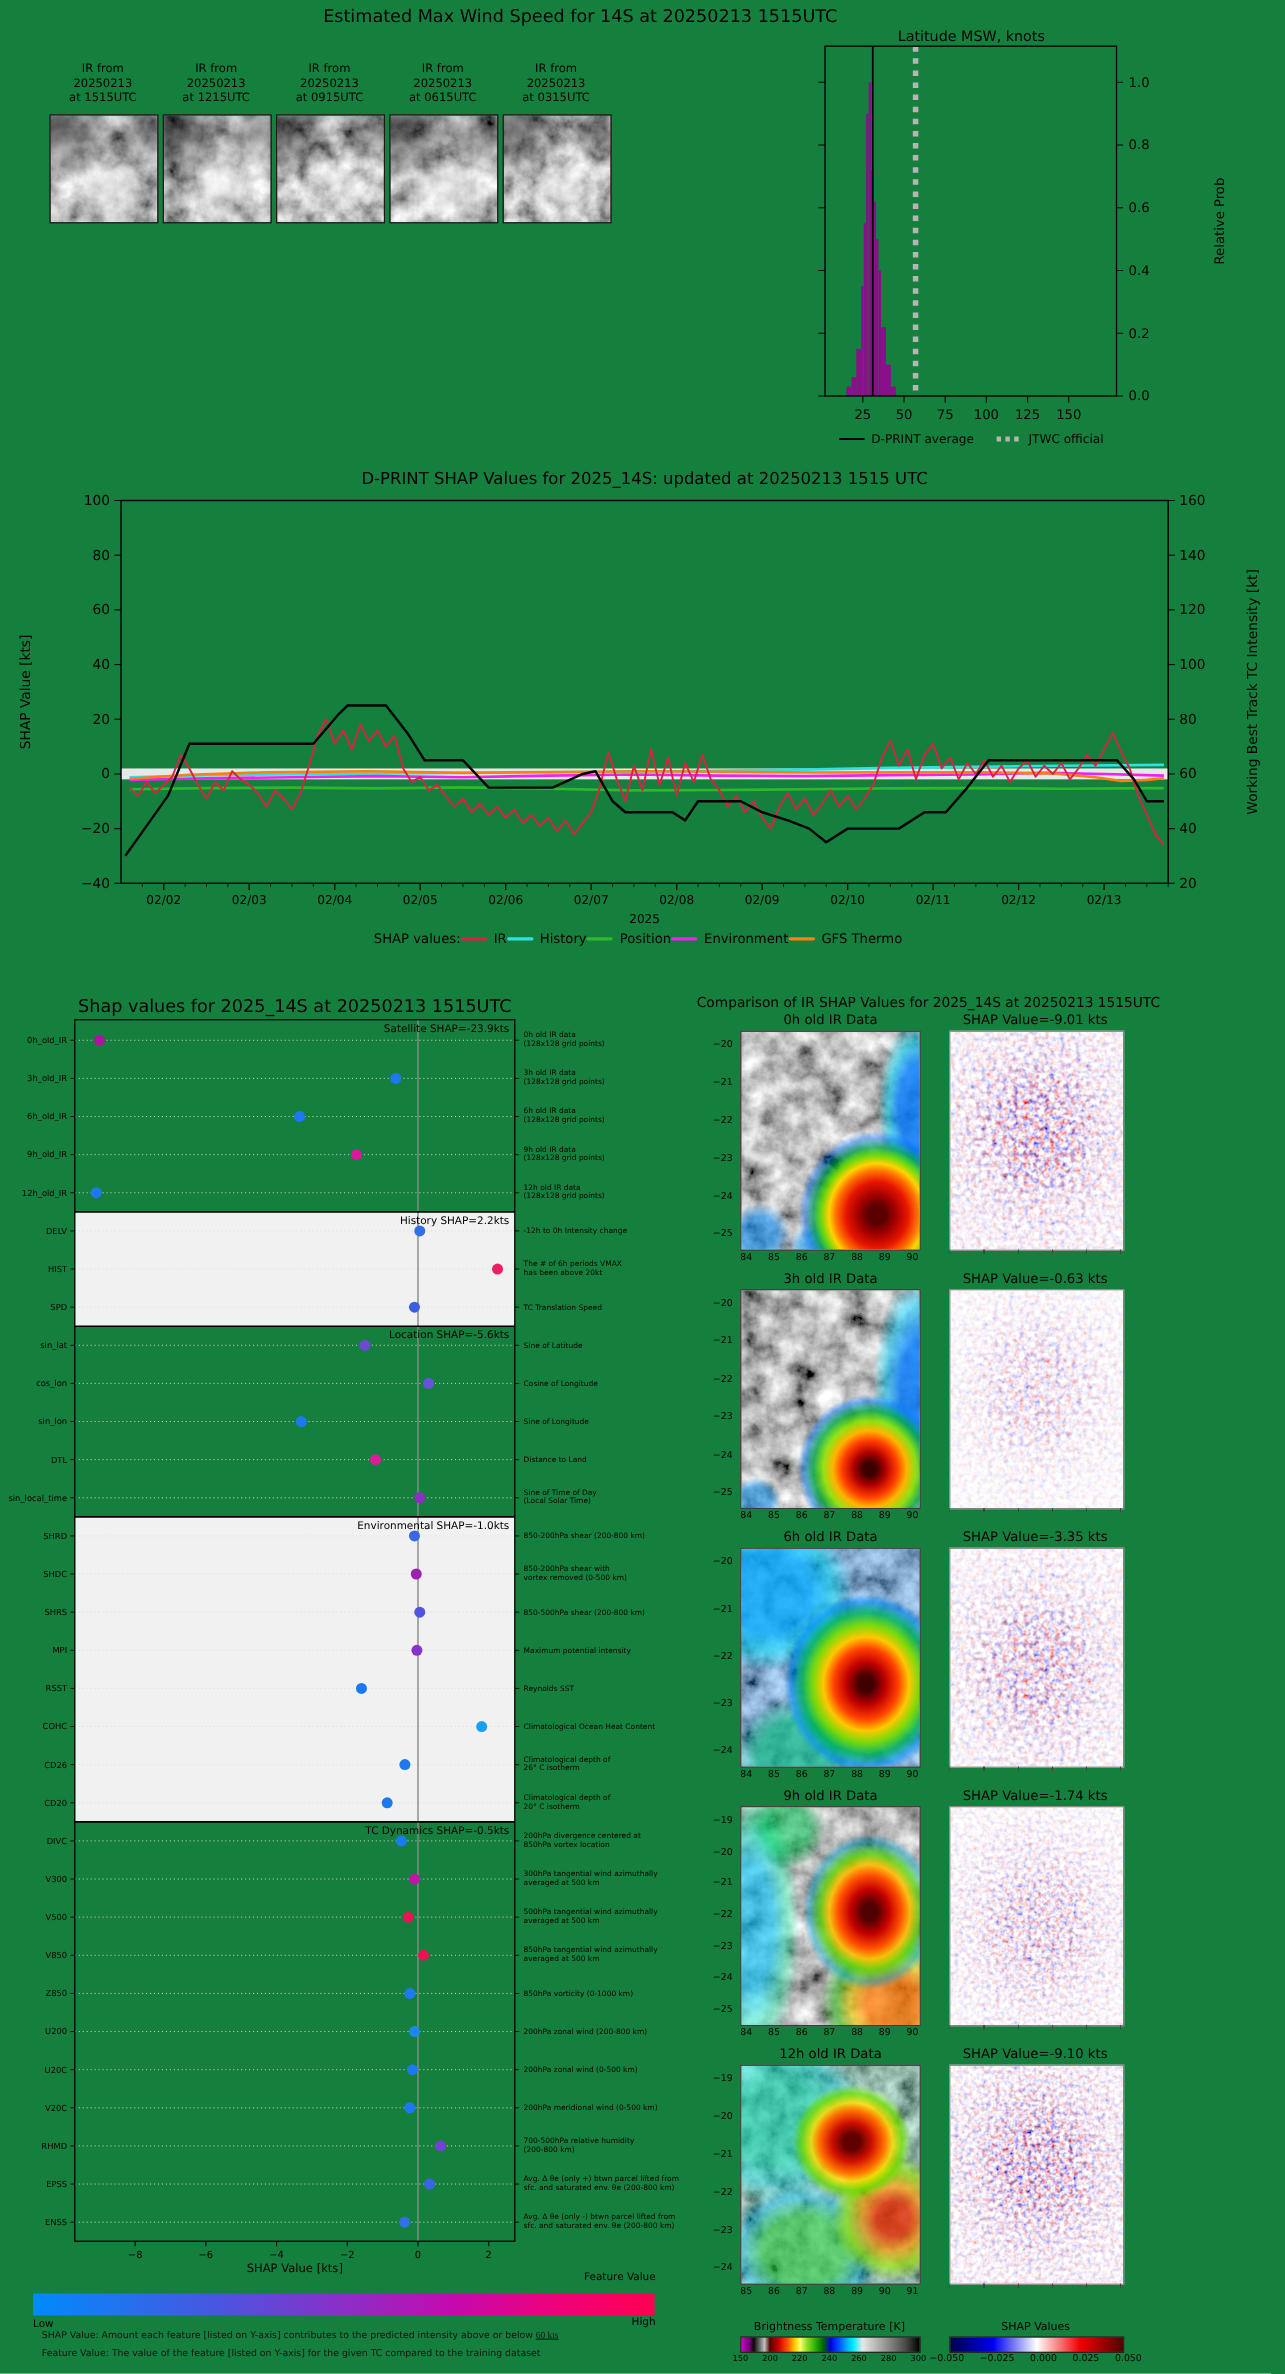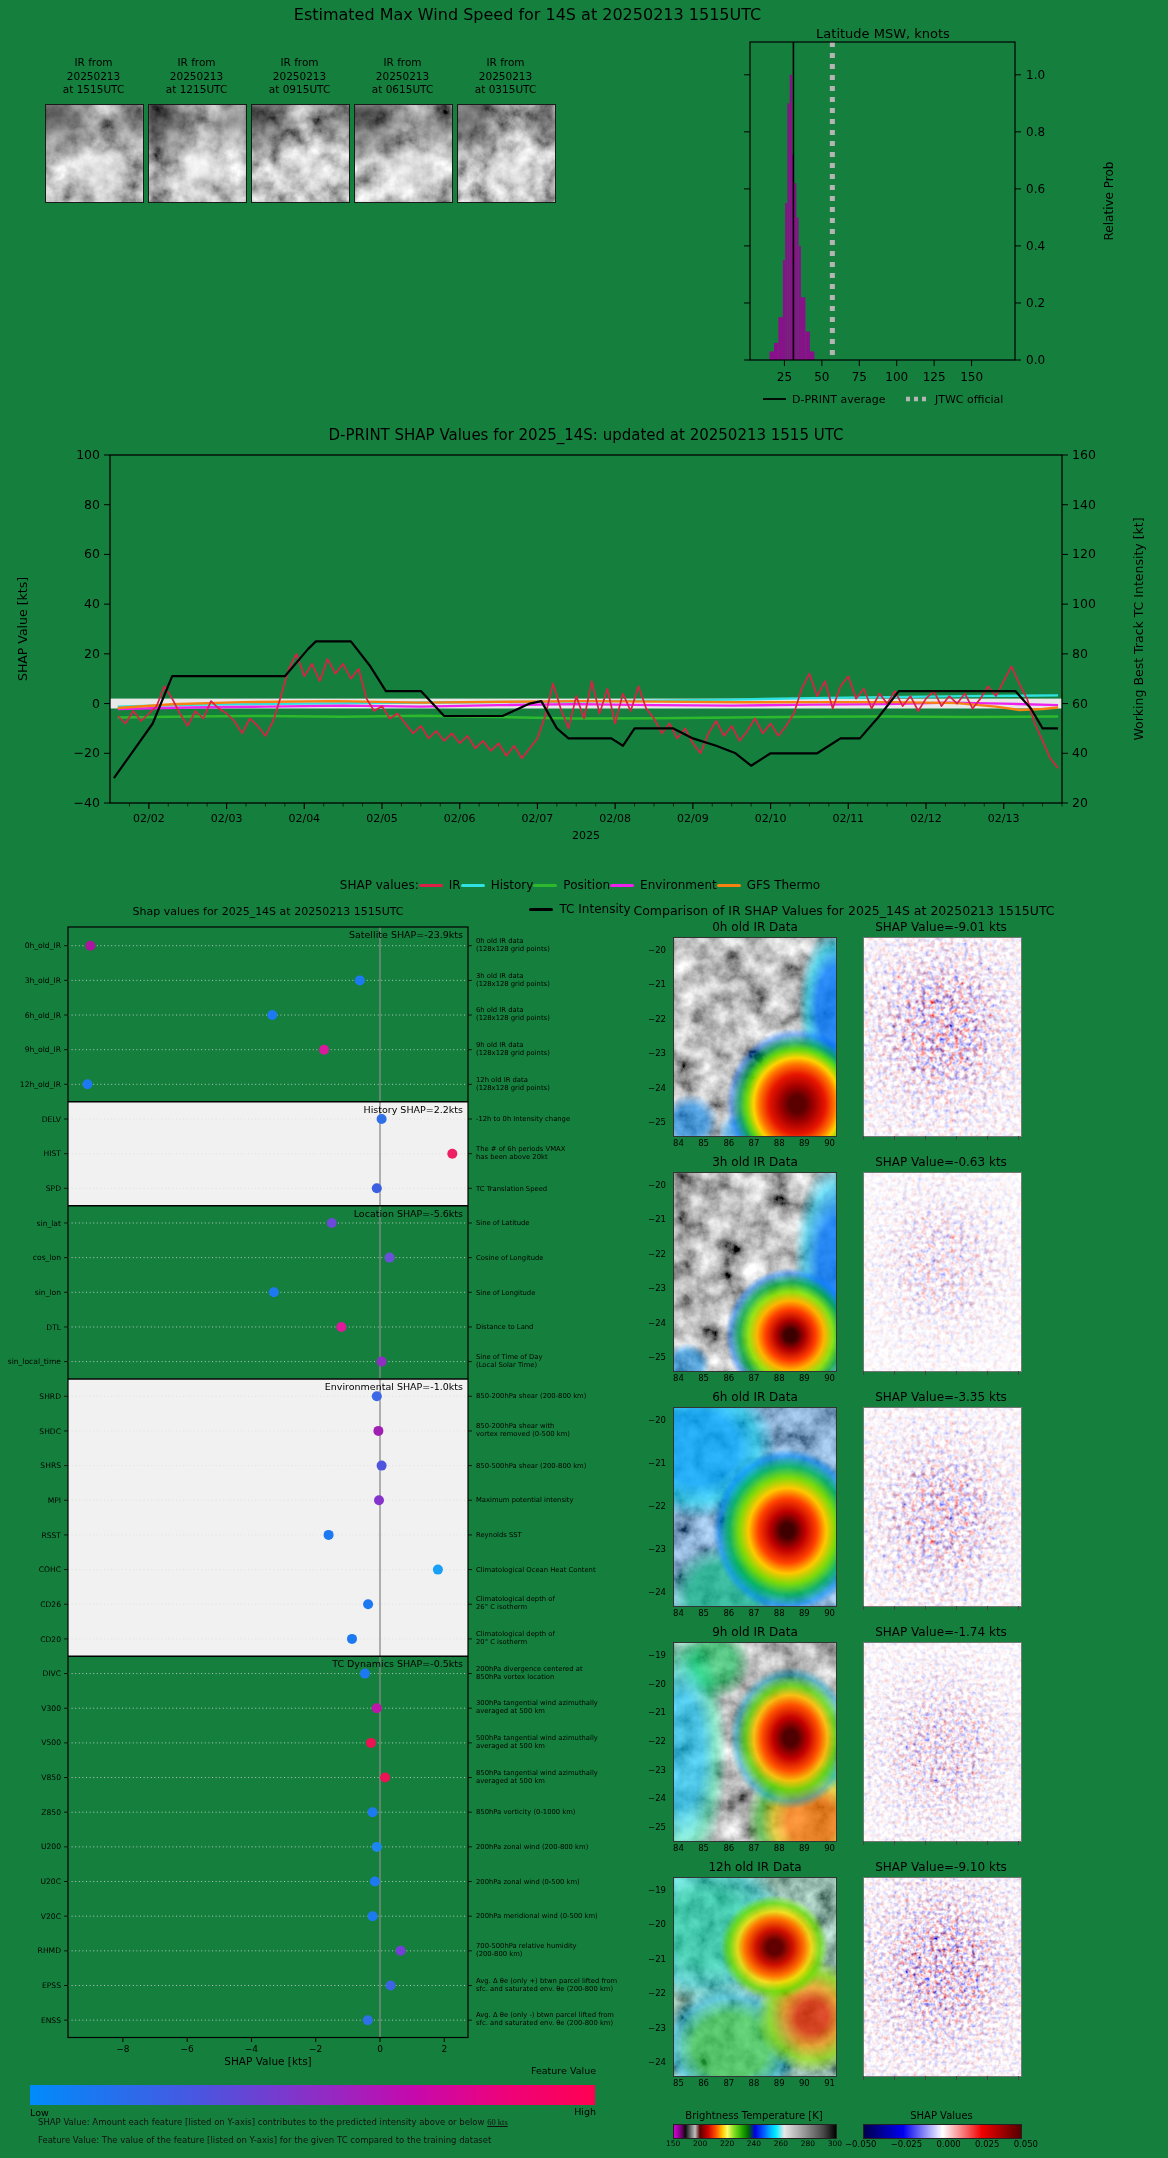--- a/index.html
+++ b/index.html
@@ -46,21 +46,21 @@
     radial-gradient(50% 35% at 35% 85%, rgba(40,200,60,.6) 0 45%, rgba(0,190,255,.4) 70%, rgba(0,0,0,0) 88%),
     linear-gradient(rgba(0,180,120,.2), rgba(0,180,120,.2));}
   .shap-tile{position:absolute;width:157px;height:198px;border:1px solid #777;background:#fff;overflow:hidden;}
   .shap-noise{position:absolute;inset:0;
      -webkit-mask-image:radial-gradient(60% 55% at 50% 45%, rgba(0,0,0,1) 0 30%, rgba(0,0,0,.55) 60%, rgba(0,0,0,.3) 100%);
      mask-image:radial-gradient(60% 55% at 50% 45%, rgba(0,0,0,1) 0 30%, rgba(0,0,0,.55) 60%, rgba(0,0,0,.3) 100%);}
   .shap-noise svg{width:100%;height:100%;}
   .stubs{position:absolute;height:4px;background:repeating-linear-gradient(90deg,#444 0 1px,rgba(0,0,0,0) 1px 31px);}
   .ylabs{position:absolute;display:flex;flex-direction:column;justify-content:space-between;align-items:flex-end;font-size:8.5px;padding:8px 0;box-sizing:border-box;}
   .xlabs{position:absolute;display:flex;justify-content:space-between;font-size:8.5px;padding:0 2px;box-sizing:border-box;}
-  .leg-row{position:absolute;left:0;width:1160px;display:flex;justify-content:center;align-items:center;font-size:12px;margin-top:32px;}
+  .leg-row{position:absolute;left:0;width:1160px;display:flex;justify-content:center;align-items:center;font-size:12px;}
   .leg-item{display:flex;align-items:center;gap:6px;}
   .leg-swatch{display:inline-block;width:24px;height:3px;border-radius:2px;}
   .fv-bar{position:absolute;left:30px;top:2085px;width:565px;height:20px;
      background:linear-gradient(90deg,#008bfb 0%,#4a55e0 30%,#8b2fc7 50%,#c609ad 68%,#ee027a 84%,#ff0051 100%);}
   .bt-bar{position:absolute;width:162px;height:13px;border:1px solid #222;background:linear-gradient(90deg,
      #d400d4 0%,#660066 5%,#0a0a0a 7%,#c0c0c0 13%,#5a0000 16%,#cc0000 21%,#ff5500 26%,#ffcc00 30%,#fdff66 33%,
      #88dd22 37%,#22aa00 42%,#006600 46%,#0000dd 50%,#0055ff 55%,#00aaff 59%,#00eeff 63%,#e8e8e8 68%,#9a9a9a 80%,#4a4a4a 92%,#000 100%);}
   .sv-bar{position:absolute;width:157px;height:13px;border:1px solid #222;background:linear-gradient(90deg,
      #00004d 0%,#0000f0 25%,#ffffff 50%,#f00000 75%,#550000 100%);}
   .cap{position:absolute;font-size:8.5px;color:#111;}
@@ -110,21 +110,21 @@
   </defs>
 </svg>
 
 <div class="canvas" id="cv">
   <div class="ttl" style="left:0;top:6px;width:1055px;font-size:16px;">Estimated Max Wind Speed for 14S at 20250213 1515UTC</div>
 
   <div class="ttl" style="left:750px;top:27px;width:266px;font-size:13px;">Latitude MSW, knots</div>
 
   <div class="ttl" style="left:0;top:427px;width:1172px;font-size:15px;">D-PRINT SHAP Values for 2025_14S: updated at 20250213 1515 UTC</div>
 
-  <div class="ttl" style="left:48px;top:906px;width:440px;font-size:11px;">Shap values for 2025_14S at 20250213 1515UTC</div>
+  <div class="ttl" style="left:48px;top:906px;width:440px;font-size:16px;">Shap values for 2025_14S at 20250213 1515UTC</div>
 
   <div class="ttl" style="left:520px;top:904px;width:648px;font-size:12.5px;">Comparison of IR SHAP Values for 2025_14S at 20250213 1515UTC</div>
 
   <div class="ttl" style="left:400px;top:2066px;width:196px;text-align:right;font-size:9.5px;">Feature Value</div>
   <div class="fv-bar"></div>
   <div class="abs" style="left:30px;top:2107px;font-size:9.5px;">Low</div>
   <div class="ttl" style="left:400px;top:2107px;width:196px;text-align:right;font-size:9.5px;">High</div>
   <div class="cap" style="left:38px;top:2117px;">
     <span>SHAP Value: Amount each feature [listed on Y-axis] contributes to the predicted intensity above or below </span><span class="u">60 kts</span>
   </div>
@@ -363,26 +363,20 @@
         <span class="leg-swatch" style="background:#2eb82e;"></span>
         <span>Position</span>
       </span>
       <span class="leg-item">
         <span class="leg-swatch" style="background:#ee22ee;"></span>
         <span>Environment</span>
       </span>
       <span class="leg-item">
         <span class="leg-swatch" style="background:#f78212;"></span>
         <span>GFS Thermo</span>
-      </span>
-    </div>
-    <div class="leg-row" style="top:870px;">
-      <span class="leg-item">
-        <span class="leg-swatch" style="background:#000000;"></span>
-        <span>TC Intensity</span>
       </span>
     </div>
     <svg width="640" height="1180" class="abs" style="left:0;top:900px;">
       <rect x="68" y="201.7" width="400" height="104.0" fill="#f1f1f1"></rect>
       <rect x="68" y="478.9" width="400" height="277.3" fill="#f1f1f1"></rect>
       <line x1="68" x2="468" y1="45.7" y2="45.7" stroke="#dcdcdc" stroke-width="0.8" stroke-dasharray="1 2.6"></line>
       <line x1="64" x2="68" y1="45.7" y2="45.7" stroke="#000" stroke-width="0.8"></line>
       <text x="61" y="48.300000000000004" text-anchor="end" font-size="7.6">0h_old_IR</text>
       <line x1="468" x2="472" y1="45.7" y2="45.7" stroke="#000" stroke-width="0.8"></line>
       <text x="476" y="42.900000000000006" font-size="6.8">0h old IR data</text>

